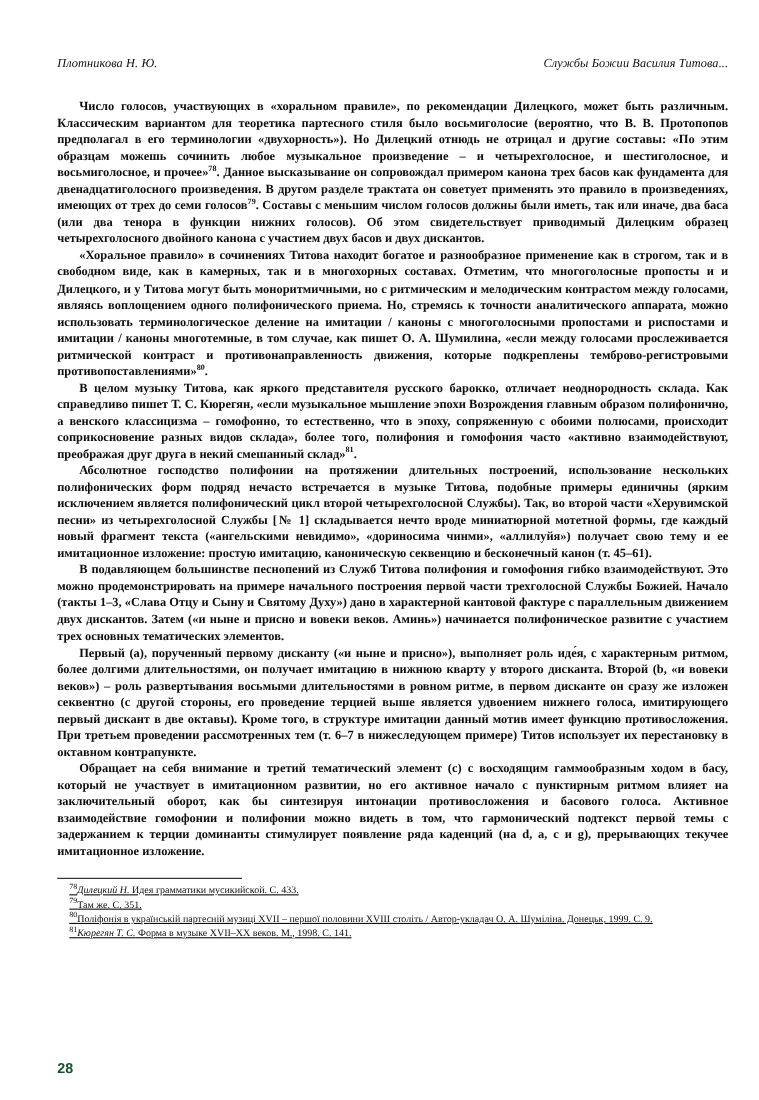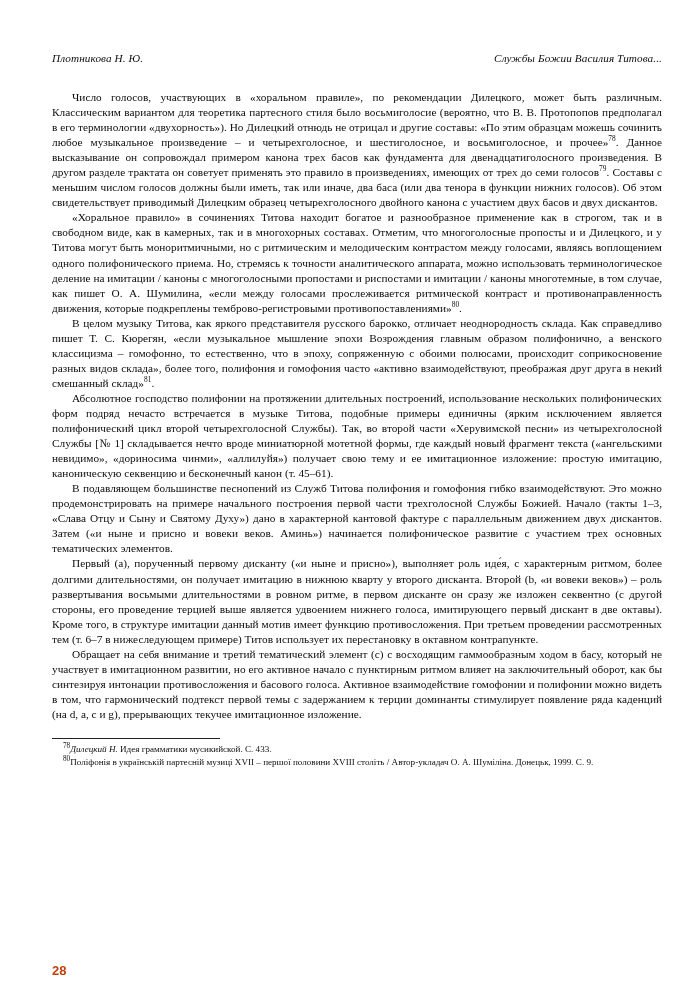--- a/index.html
+++ b/index.html
@@ -39,20 +39,21 @@
   .body-text {
     font-size: 11.3px;
     line-height: 1.333;
     text-align: justify;
     text-justify: inter-word;
     hyphens: manual;
   }
   .body-text p {
     margin: 0;
     text-indent: 20px;
+    font-weight: bold;
   }
   sup {
     font-size: 7.4px;
     vertical-align: super;
     line-height: 0;
   }
 
   .notes {
     margin-top: 16px;
     font-size: 9.1px;
@@ -61,36 +62,37 @@
   }
   .notes .rule {
     width: 168px;
     height: 1px;
     background: #222;
     margin: 0 0 5px 0;
   }
   .notes p {
     margin: 0 0 1px 0;
     text-indent: 11px;
+    text-decoration: underline;
   }
   .notes .nnum {
     font-size: 7.2px;
     vertical-align: super;
     line-height: 0;
   }
   .notes .it { font-style: italic; }
 
   .folio {
     position: absolute;
     left: 52px;
     bottom: 22px;
     font-size: 13px;
     font-family: "Liberation Sans", sans-serif;
     font-weight: bold;
-    color: #c2410c;
+    color: #14532d;
   }
 </style>
 </head>
 <body>
 
 <div class="page">
 
   <div class="running-head">
     <div class="rh-left">Плотникова Н. Ю.</div>
     <div class="rh-right">Службы Божии Василия Титова...</div>
@@ -112,19 +114,21 @@
 
     <p>Обращает на себя внимание и третий тематический элемент (c) с восходящим гаммообразным ходом в басу, который не участвует в имитационном развитии, но его активное начало с пунктирным ритмом влияет на заключительный оборот, как бы синтезируя интонации противосложения и басового голоса. Активное взаимодействие гомофонии и полифонии можно видеть в том, что гармонический подтекст первой темы с задержанием к терции доминанты стимулирует появление ряда каденций (на d, a, c и g), прерывающих текучее имитационное изложение.</p>
 
   </div>
 
   <div class="notes">
     <div class="rule"></div>
 
     <p><span class="nnum">78</span><span class="it">Дилецкий Н.</span><span> Идея грамматики мусикийской. С. 433.</span></p>
 
+    <p><span class="nnum">79</span><span>Там же. С. 351.</span></p>
 
     <p><span class="nnum">80</span><span>Поліфонія в українській партесній музиці XVII – першої половини XVIII століть / Автор-укладач О. А. Шуміліна. Донецьк, 1999. С. 9.</span></p>
 
+    <p><span class="nnum">81</span><span class="it">Кюрегян Т. С.</span><span> Форма в музыке XVII–XX веков. М., 1998. С. 141.</span></p>
   </div>
 
   <div class="folio">28</div>
 </div>
 
 </body></html>

